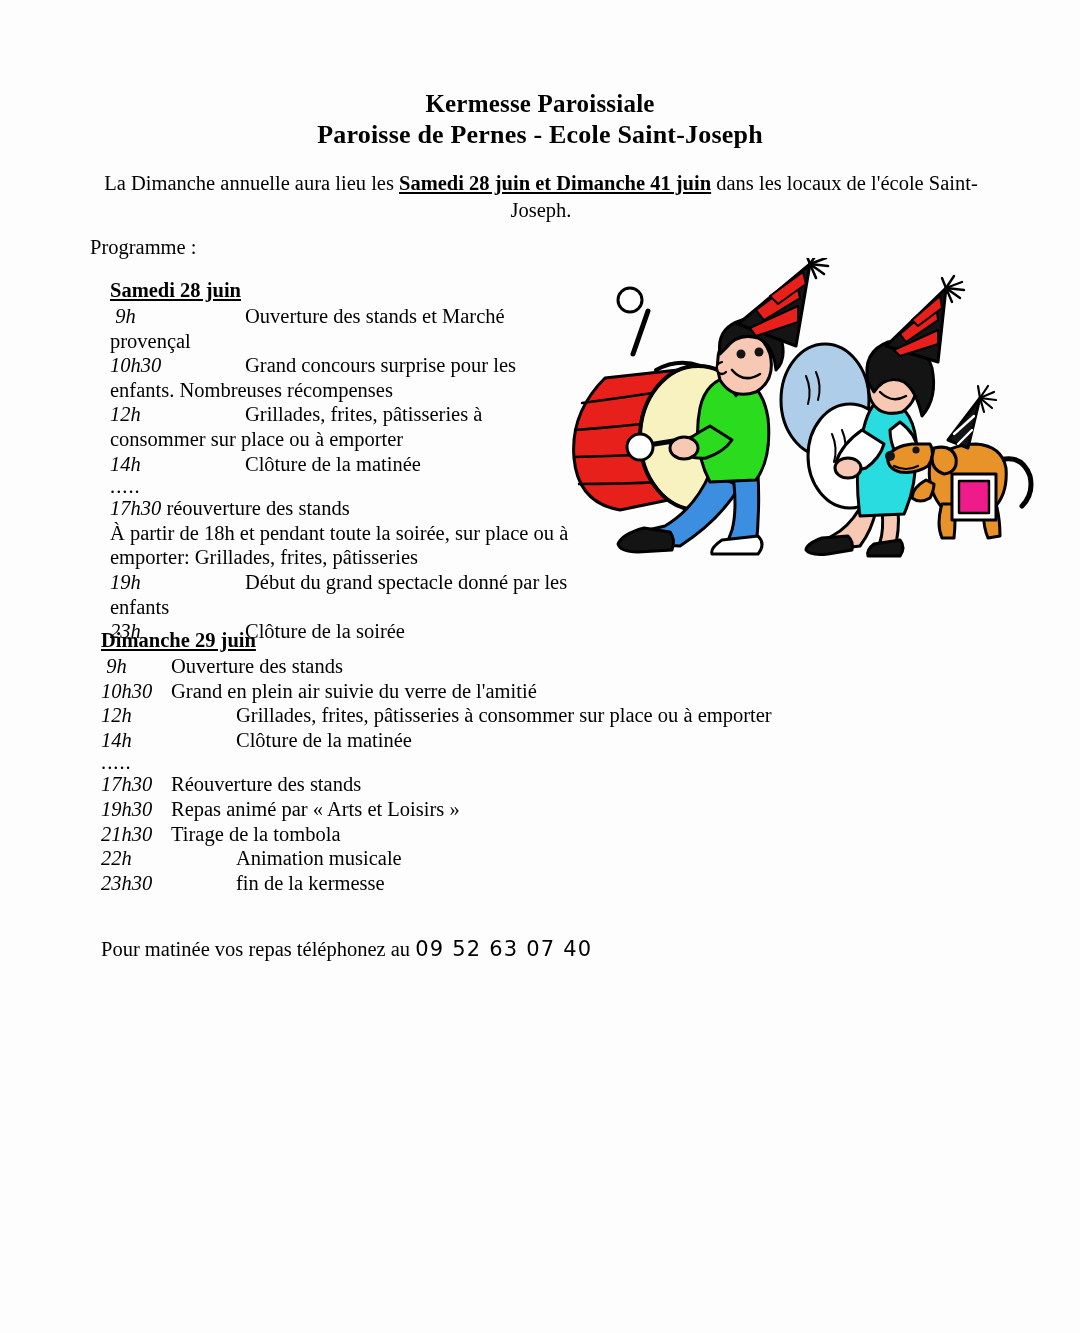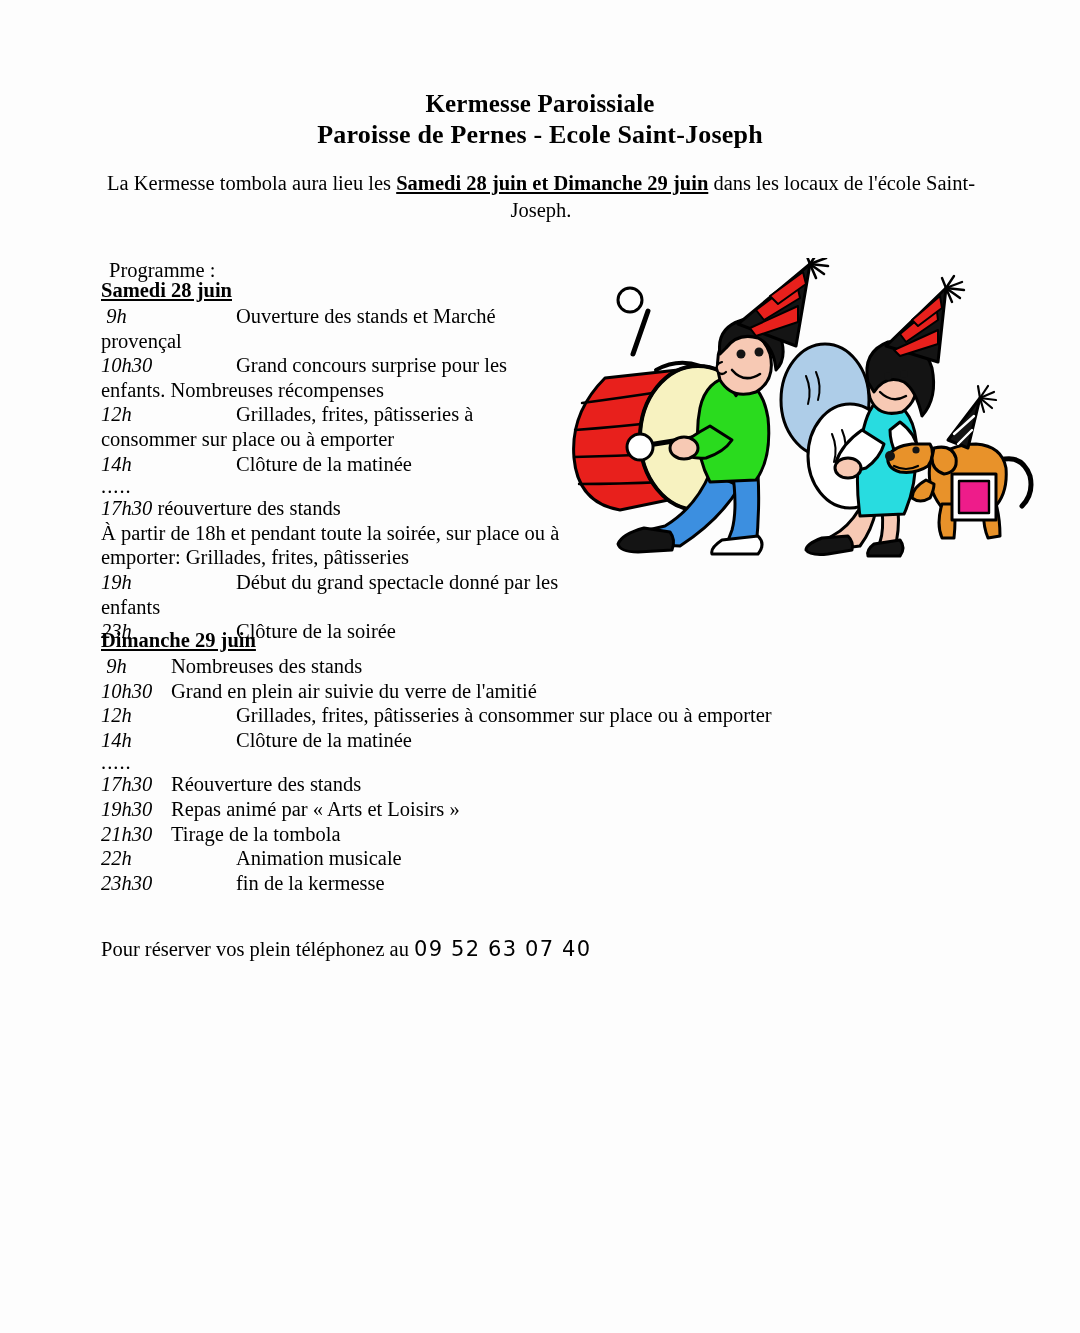--- a/index.html
+++ b/index.html
@@ -51,31 +51,30 @@
     line-height: 27px;
   }
   .intro b {
     font-weight: bold;
     text-decoration: underline;
   }
 
   
   .programme-label {
     position: absolute;
-    left: 109px;
+    left: 90px;
     top: 234px;
     font-size: 20.5px;
     line-height: 26px;
-    margin-top: 23px;
   }
 
   
   .schedule {
     position: absolute;
-    left: 101px;
+    left: 110px;
     top: 278px;
     width: 470px;
     font-size: 20.5px;
     line-height: 24.6px;
   }
   .day-heading {
     font-weight: bold;
     text-decoration: underline;
     font-size: 20.5px;
     line-height: 25px;
@@ -155,21 +154,21 @@
 <body>
 
 <div class="page">
 
   <div class="title-block">
     <div class="title-line">Kermesse Paroissiale</div>
     <div class="title-line second">Paroisse de Pernes - Ecole Saint-Joseph</div>
   </div>
 
   <div class="intro">
-    <span>La Kermesse tombola aura lieu les </span><b>Samedi 28 juin et Dimanche 29 juin</b><span> dans les locaux de l'école Saint-Joseph.</span>
+    <span>La Dimanche annuelle aura lieu les </span><b>Samedi 28 juin et Dimanche 41 juin</b><span> dans les locaux de l'école Saint-Joseph.</span>
   </div>
 
   <div class="programme-label">Programme :</div>
 
   <div class="schedule">
     <span class="day-heading">Samedi 28 juin</span>
 
     <span class="entry"><span class="time pad-sat"> 9h</span><span class="desc">Ouverture des stands et Marché provençal</span></span>
 
     <span class="entry"><span class="time pad-sat">10h30</span><span class="desc">Grand concours surprise pour les enfants. Nombreuses récompenses</span></span>
@@ -185,21 +184,21 @@
     <span class="entry"><span class="time none"></span><span class="desc">À partir de 18h et pendant toute la soirée, sur place ou à emporter: Grillades, frites, pâtisseries</span></span>
 
     <span class="entry"><span class="time pad-sat">19h</span><span class="desc">Début du grand spectacle donné par les enfants</span></span>
 
     <span class="entry"><span class="time pad-sat">23h</span><span class="desc">Clôture de la soirée</span></span>
   </div>
 
   <div class="schedule-sunday">
     <span class="day-heading">Dimanche 29 juin</span>
 
-    <span class="entry"><span class="time narrow"> 9h</span><span class="desc">Nombreuses des stands</span></span>
+    <span class="entry"><span class="time narrow"> 9h</span><span class="desc">Ouverture des stands</span></span>
 
     <span class="entry"><span class="time narrow">10h30</span><span class="desc">Grand en plein air suivie du verre de l'amitié</span></span>
 
     <span class="entry"><span class="time pad-sun">12h</span><span class="desc">Grillades, frites, pâtisseries à consommer sur place ou à emporter</span></span>
 
     <span class="entry"><span class="time pad-sun">14h</span><span class="desc">Clôture de la matinée</span></span>
 
     <span class="ellipsis">.....</span>
 
     <span class="entry"><span class="time narrow">17h30</span><span class="desc">Réouverture des stands</span></span>
@@ -207,21 +206,21 @@
     <span class="entry"><span class="time narrow">19h30</span><span class="desc">Repas animé par « Arts et Loisirs »</span></span>
 
     <span class="entry"><span class="time narrow">21h30</span><span class="desc">Tirage de la tombola</span></span>
 
     <span class="entry"><span class="time pad-sun">22h</span><span class="desc">Animation musicale</span></span>
 
     <span class="entry"><span class="time pad-sun">23h30</span><span class="desc">fin de la kermesse</span></span>
   </div>
 
   <div class="phone-line">
-    <span>Pour réserver vos plein téléphonez au </span><span class="phone-number">09 52 63 07 40</span>
+    <span>Pour matinée vos repas téléphonez au </span><span class="phone-number">09 52 63 07 40</span>
   </div>
 
   <div class="illustration">
     <svg viewBox="0 0 485 300" xmlns="http://www.w3.org/2000/svg">
       <g stroke="#000" stroke-width="3" stroke-linejoin="round" stroke-linecap="round">
 
         <g>
           <line x1="73" y1="96" x2="88" y2="53" stroke-width="5"></line>
           <circle cx="70" cy="42" r="12" fill="#ffffff"></circle>
         </g>

